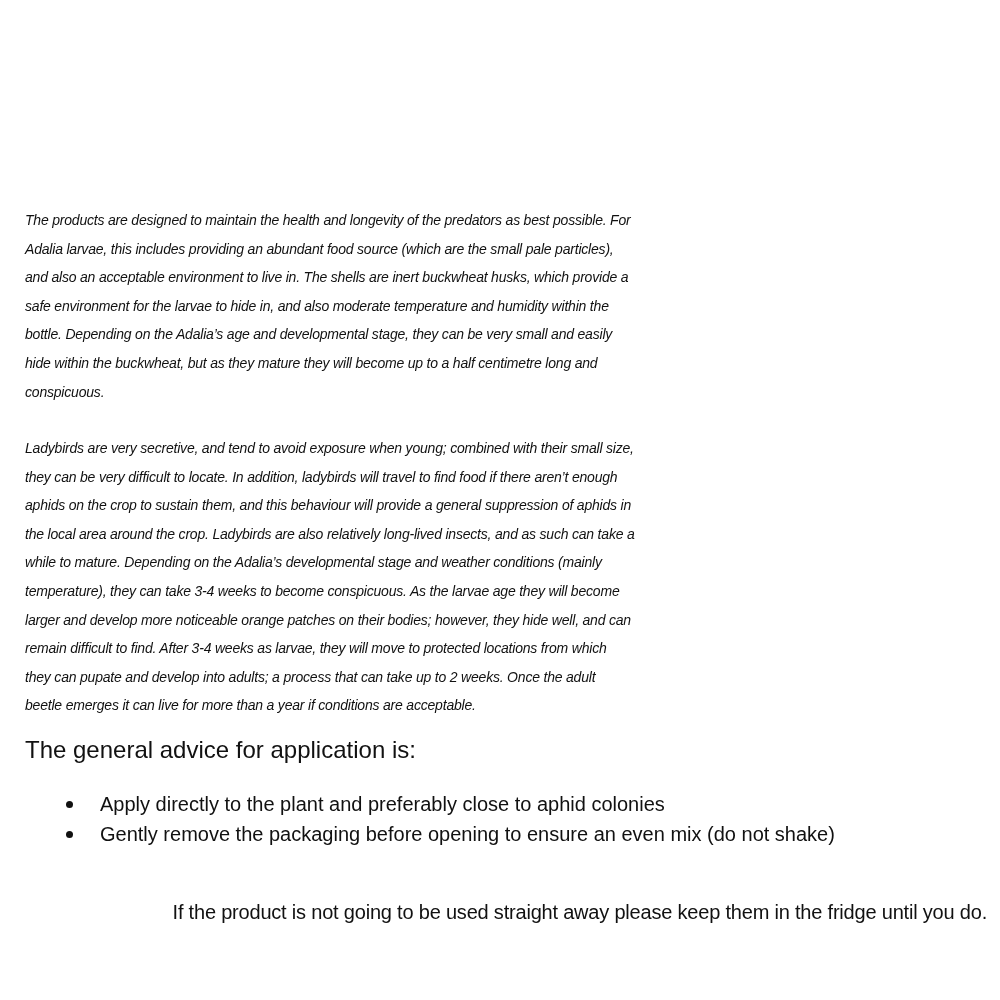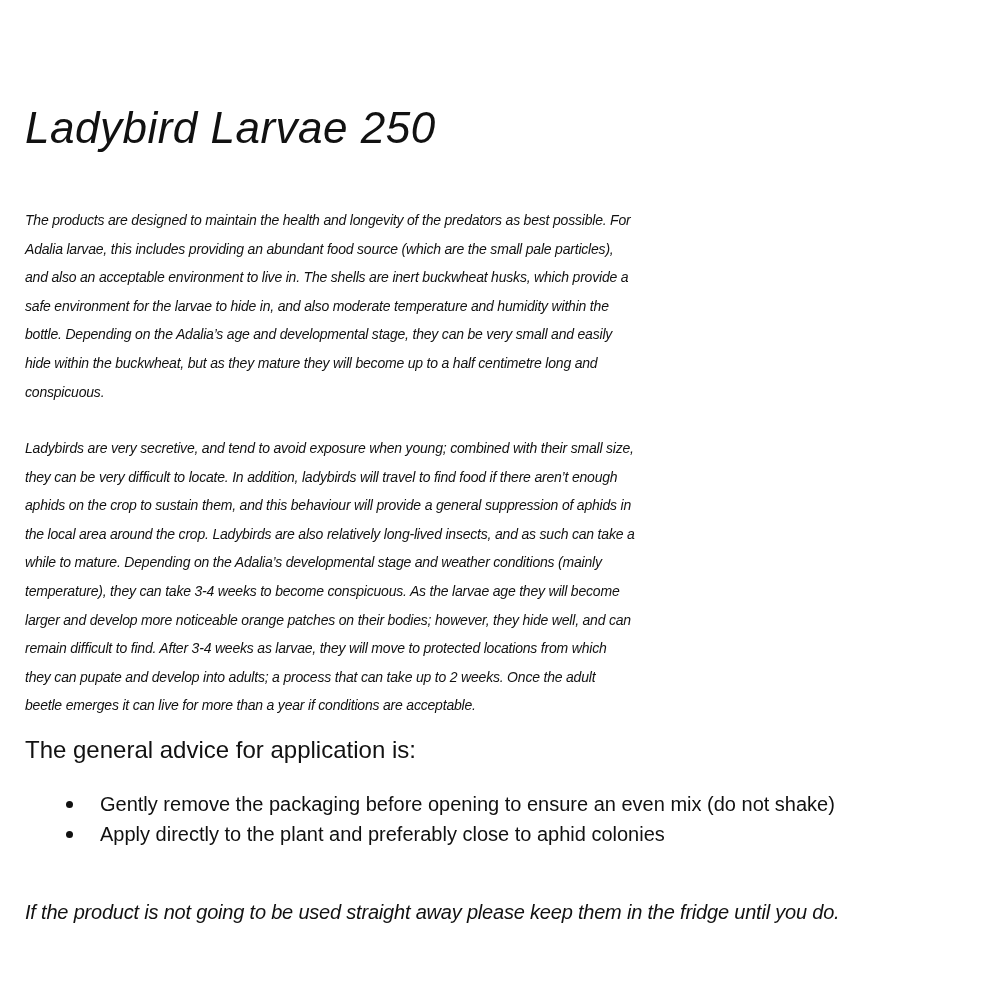--- a/index.html
+++ b/index.html
@@ -73,30 +73,29 @@
     line-height: 30px;
     white-space: nowrap;
   }
   .storage-note {
     position: absolute;
     left: 25px;
     top: 878px;
     width: 962px;
     font-size: 20px;
     line-height: 28px;
-    font-style: italic;
     letter-spacing: -0.2px;
+    text-align: right;
   }
 </style>
 </head>
 <body>
 
 <div class="page">
 
-  <h1 class="doc-title">Ladybird Larvae 250</h1>
 
   <p class="body-para para-1">The products are designed to maintain the health and longevity of the predators as best possible. For
 Adalia larvae, this includes providing an abundant food source (which are the small pale particles),
 and also an acceptable environment to live in. The shells are inert buckwheat husks, which provide a
 safe environment for the larvae to hide in, and also moderate temperature and humidity within the
 bottle. Depending on the Adalia’s age and developmental stage, they can be very small and easily
 hide within the buckwheat, but as they mature they will become up to a half centimetre long and
 conspicuous.</p>
 
   <p class="body-para para-2">Ladybirds are very secretive, and tend to avoid exposure when young; combined with their small size,
@@ -108,23 +107,23 @@
 larger and develop more noticeable orange patches on their bodies; however, they hide well, and can
 remain difficult to find. After 3-4 weeks as larvae, they will move to protected locations from which
 they can pupate and develop into adults; a process that can take up to 2 weeks. Once the adult
 beetle emerges it can live for more than a year if conditions are acceptable.</p>
 
   <div class="advice-heading">The general advice for application is:</div>
 
   <div class="bullet-list">
     <div class="bullet-row">
       <span class="bullet-dot"></span>
-      <span class="bullet-text">Gently remove the packaging before opening to ensure an even mix (do not shake)</span>
+      <span class="bullet-text">Apply directly to the plant and preferably close to aphid colonies</span>
     </div>
     <div class="bullet-row">
       <span class="bullet-dot"></span>
-      <span class="bullet-text">Apply directly to the plant and preferably close to aphid colonies</span>
+      <span class="bullet-text">Gently remove the packaging before opening to ensure an even mix (do not shake)</span>
     </div>
   </div>
 
   <p class="storage-note">If the product is not going to be used straight away please keep them in the fridge until you do.</p>
 
 </div>
 
 </body></html>

